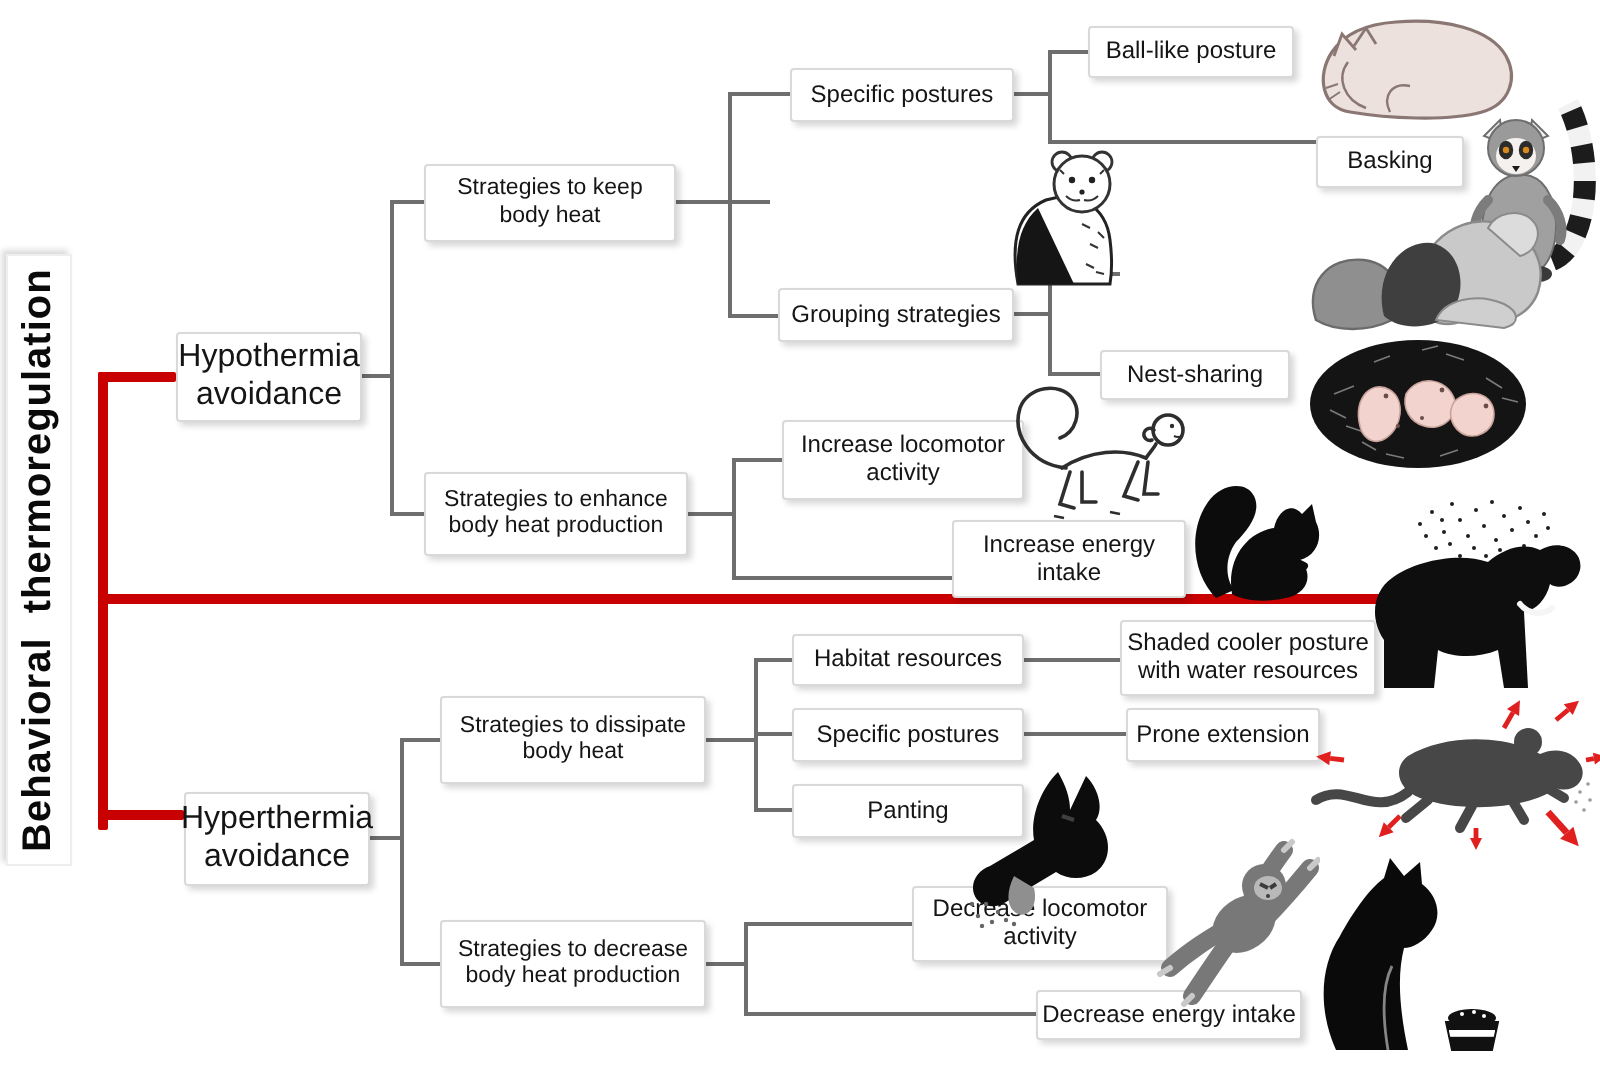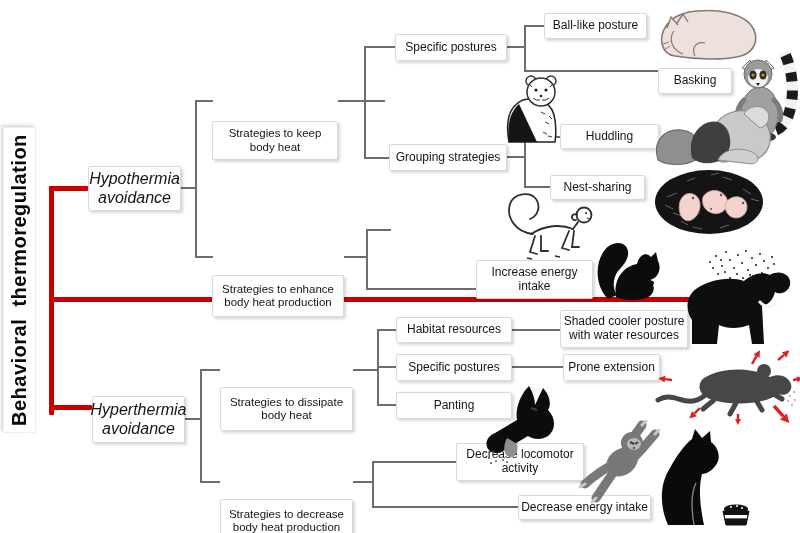--- a/index.html
+++ b/index.html
@@ -6,22 +6,22 @@
   #figure{
     position:relative;width:800px;height:533px;background:#fff;overflow:hidden;
     font-family:"Liberation Sans","DejaVu Sans",sans-serif;color:#111;
   }
   .box{
     position:absolute;background:#fff;border:1px solid #d9d9d9;border-radius:2px;
     box-shadow:2px 2px 3px rgba(0,0,0,.16);
     display:flex;align-items:center;justify-content:center;text-align:center;
     font-size:12px;line-height:1.16;padding:1px 2px;box-sizing:border-box;color:#151515;
   }
-  .box.md{font-size:11.5px;margin-top:39px;}
-  .box.lg{font-size:16px;line-height:1.13;font-style:italic;}
+  .box.md{font-size:11.5px;}
+  .box.lg{font-size:16px;line-height:1.13;}
   .hl,.vl{position:absolute;background:#6e6e6e;}
   .hl{height:2px;}
   .vl{width:2px;}
   .rh,.rv{position:absolute;background:#c80000;border-radius:1px;}
   .rh{height:5px;}
   .rv{width:5px;}
   .illus{position:absolute;}
   #axis-label{
     position:absolute;left:3px;top:127px;width:33px;height:306px;
     background:#fff;box-shadow:2px 2px 3px rgba(0,0,0,.15);border:1px solid #eee;
@@ -85,23 +85,23 @@
   <div class="box lg" style="left:92px;top:396px;width:93px;height:47px">Hyperthermia avoidance</div>
 
   <div class="box md" style="left:212px;top:82px;width:126px;height:39px">Strategies to keep body heat</div>
   <div class="box md" style="left:212px;top:236px;width:132px;height:42px">Strategies to enhance body heat production</div>
 
   <div class="box" style="left:395px;top:34px;width:112px;height:27px">Specific postures</div>
   <div class="box" style="left:389px;top:144px;width:118px;height:27px">Grouping strategies</div>
 
   <div class="box" style="left:544px;top:13px;width:103px;height:26px">Ball-like posture</div>
   <div class="box" style="left:658px;top:68px;width:74px;height:26px">Basking</div>
-  <div class="box" style="left:560px;top:124px;width:99px;height:25px">Huddling</div>
   <div class="box" style="left:550px;top:175px;width:95px;height:25px">Nest-sharing</div>
 
+  <div class="box" style="left:391px;top:210px;width:121px;height:40px">Increase locomotor activity</div>
   <div class="box" style="left:476px;top:260px;width:117px;height:39px">Increase energy intake</div>
 
   <div class="box md" style="left:220px;top:348px;width:133px;height:44px">Strategies to dissipate body heat</div>
   <div class="box md" style="left:220px;top:460px;width:133px;height:44px">Strategies to decrease body heat production</div>
 
   <div class="box" style="left:396px;top:317px;width:116px;height:26px">Habitat resources</div>
   <div class="box" style="left:396px;top:354px;width:116px;height:27px">Specific postures</div>
   <div class="box" style="left:396px;top:392px;width:116px;height:27px">Panting</div>
 
   <div class="box" style="left:560px;top:310px;width:128px;height:38px">Shaded cooler posture with water resources</div>

